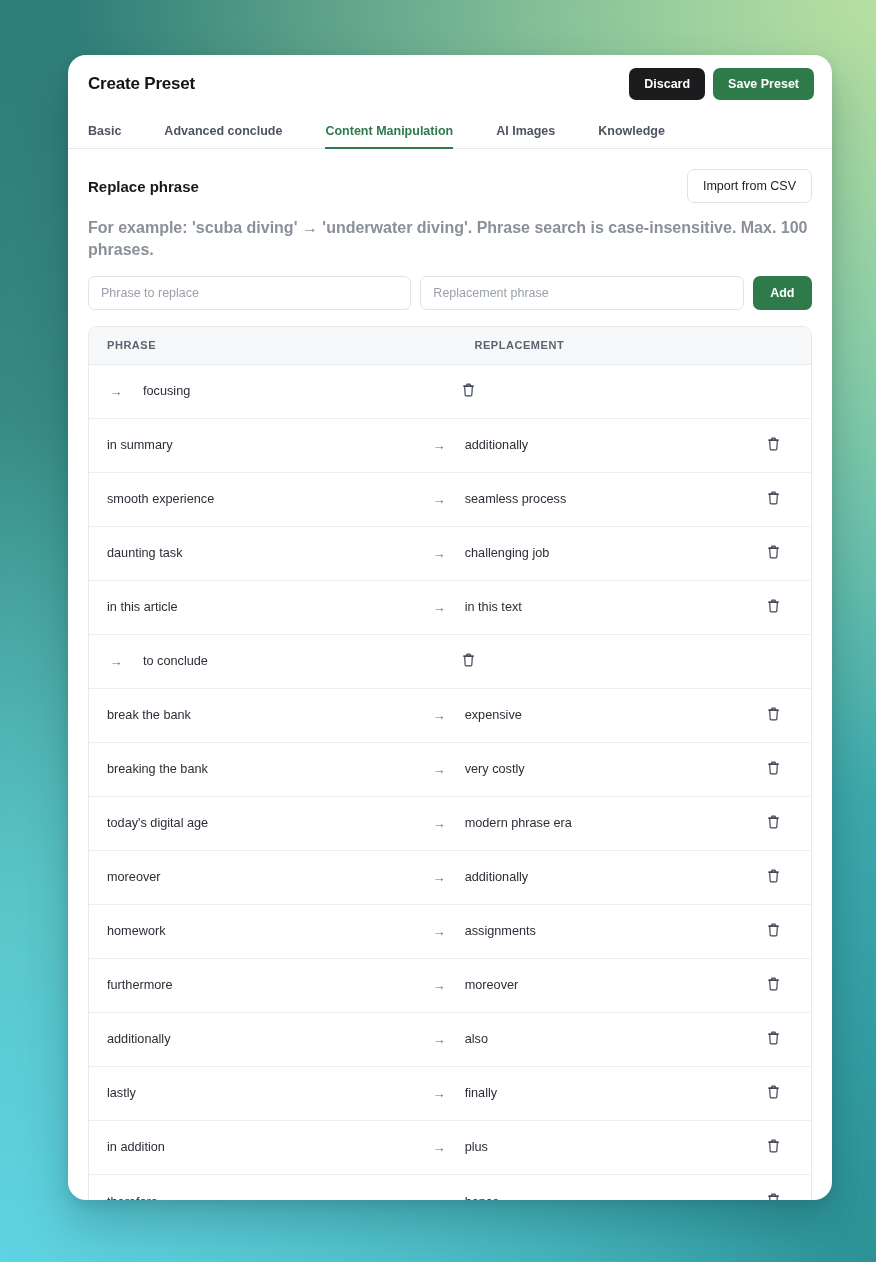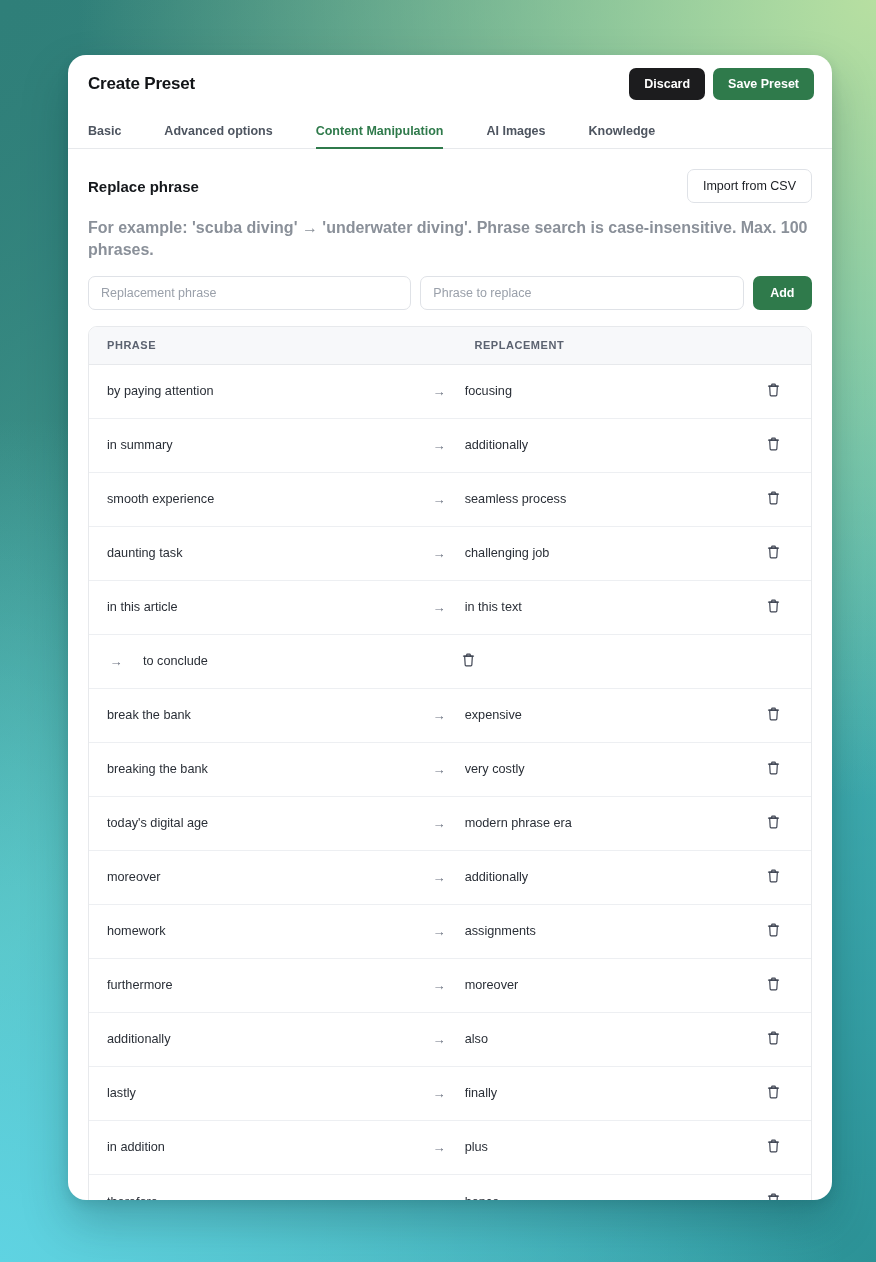--- a/index.html
+++ b/index.html
@@ -229,51 +229,50 @@
   <div class="card-header">
     <div class="card-title">Create Preset</div>
     <div class="header-actions">
       <button class="btn btn-dark">Discard</button>
       <button class="btn btn-green">Save Preset</button>
     </div>
   </div>
 
   <div class="tabs" id="tab-bar">
       <button class="tab">Basic</button>
-      <button class="tab">Advanced options</button>
+      <button class="tab">Advanced conclude</button>
       <button class="tab active">Content Manipulation</button>
       <button class="tab">AI Images</button>
       <button class="tab">Knowledge</button>
     </div>
 
   <div class="card-body">
 
     <div class="section-head">
       <div class="section-title">Replace phrase</div>
       <button class="btn-outline">Import from CSV</button>
     </div>
 
     <div class="helper-text">For example: 'scuba diving' → 'underwater diving'. Phrase search is case-insensitive. Max. 100 phrases.</div>
 
     <div class="input-row">
+      <input class="field field-phrase" type="text" placeholder="Phrase to replace" style="">
       <input class="field field-replacement" type="text" placeholder="Replacement phrase" style="">
-      <input class="field field-phrase" type="text" placeholder="Phrase to replace" style="">
       <button class="btn-add">Add</button>
     </div>
 
     <div class="table">
       <div class="thead">
         <div class="th col-phrase">PHRASE</div>
         <div class="th col-arrow"></div>
         <div class="th col-replace">REPLACEMENT</div>
         <div class="th col-action"></div>
       </div>
       <div id="table-rows">
           <div class="row">
-            <div class="cell col-phrase">by paying attention</div>
             <div class="cell col-arrow arrow">→</div>
             <div class="cell col-replace">focusing</div>
             <div class="col-action"><button class="trash-btn">
                 <span><svg width="15" height="16" viewBox="0 0 16 17" fill="none" xmlns="http://www.w3.org/2000/svg">
                     <path d="M2.6 4.3h10.8" stroke="currentColor" stroke-width="1.25" stroke-linecap="round"></path>
                     <path d="M6.1 4.3V2.9c0-.4.3-.7.7-.7h2.4c.4 0 .7.3.7.7v1.4" stroke="currentColor" stroke-width="1.25" stroke-linecap="round" stroke-linejoin="round"></path>
                     <path d="M3.9 4.3h8.2l-.55 9.6c-.03.5-.45.9-.95.9H5.4c-.5 0-.92-.4-.95-.9L3.9 4.3z" stroke="currentColor" stroke-width="1.25" stroke-linejoin="round"></path>
                   </svg></span>
               </button></div>
           </div>

